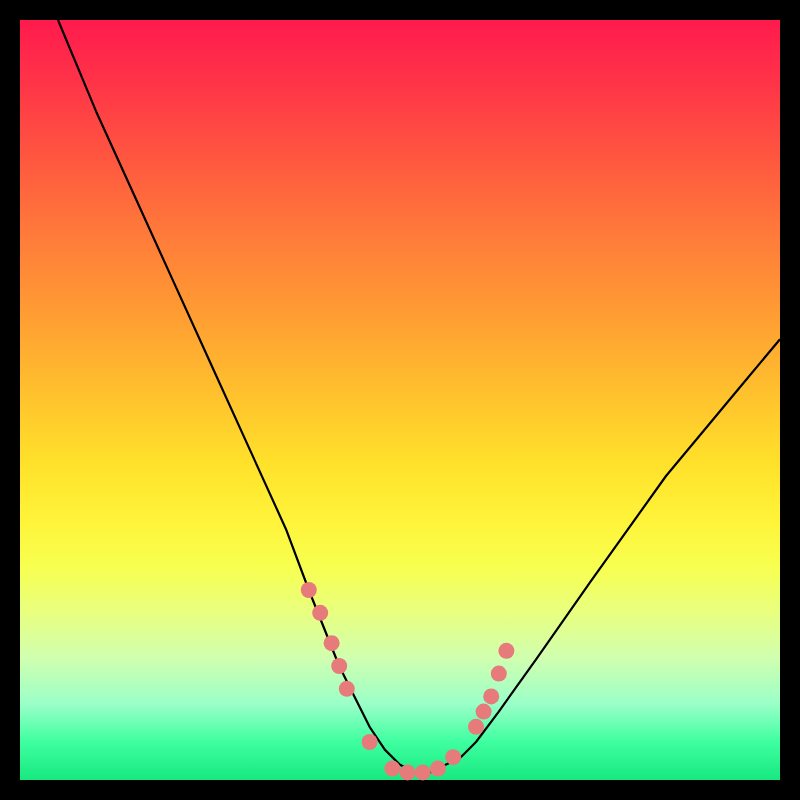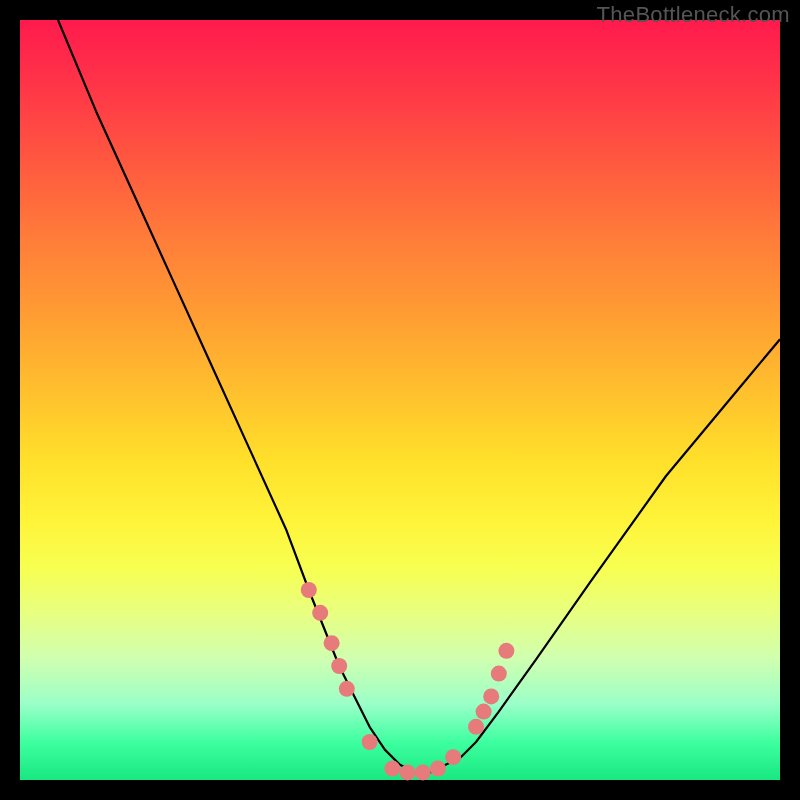--- a/index.html
+++ b/index.html
@@ -57,21 +57,20 @@
     top: 0;
     width: 760px;
     height: 760px;
     overflow: visible;
   }
 </style>
 </head>
 <body>
 
 <div class="frame">
-  <div class="watermark">TheBottleneck.com</div>
   <div class="plot-area">
     <svg class="curve" viewBox="0 0 760 760">
       <g id="curve-group">
           <path d="M38.0 0.0 L76.0 91.2 L114.0 174.8 L152.0 258.4 L190.0 342.0 L228.0 425.6 L266.0 509.2 L288.8 570.0 L304.0 608.0 L319.2 646.0 L334.4 676.4 L349.6 706.8 L364.8 729.6 L380.0 744.8 L395.2 752.4 L410.4 752.4 L425.6 744.8 L440.8 737.2 L456.0 722.0 L478.8 691.6 L516.8 638.4 L570.0 562.4 L646.0 456.0 L722.0 364.8 L760.0 319.2" fill="none" stroke="#000" stroke-width="2.2" stroke-linejoin="round"></path>
         </g>
       <g id="marker-group">
           <circle cx="288.8" cy="570.0" r="8" fill="#e77a7a"></circle>
           <circle cx="300.2" cy="592.8" r="8" fill="#e77a7a"></circle>
           <circle cx="311.6" cy="623.2" r="8" fill="#e77a7a"></circle>
           <circle cx="319.2" cy="646.0" r="8" fill="#e77a7a"></circle>

